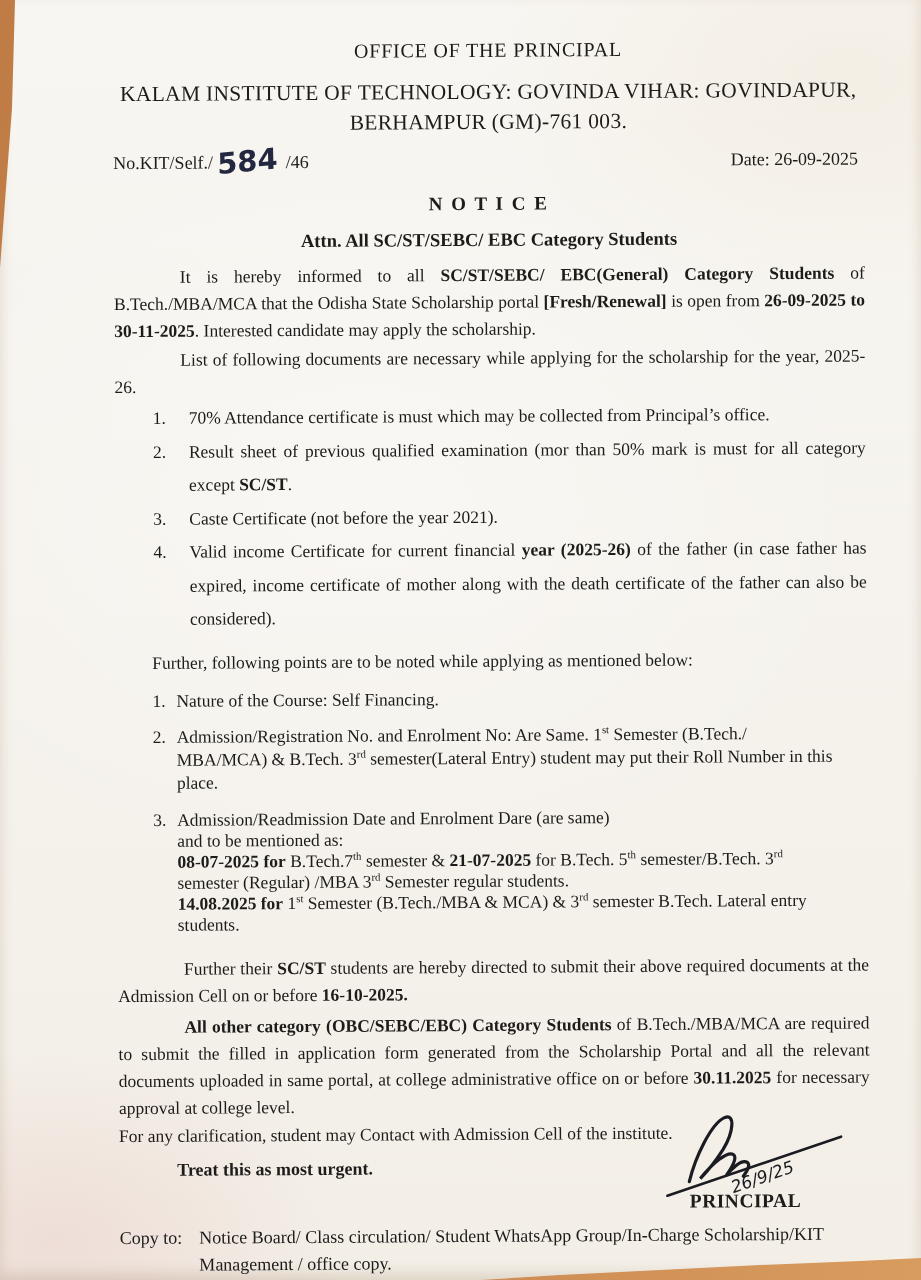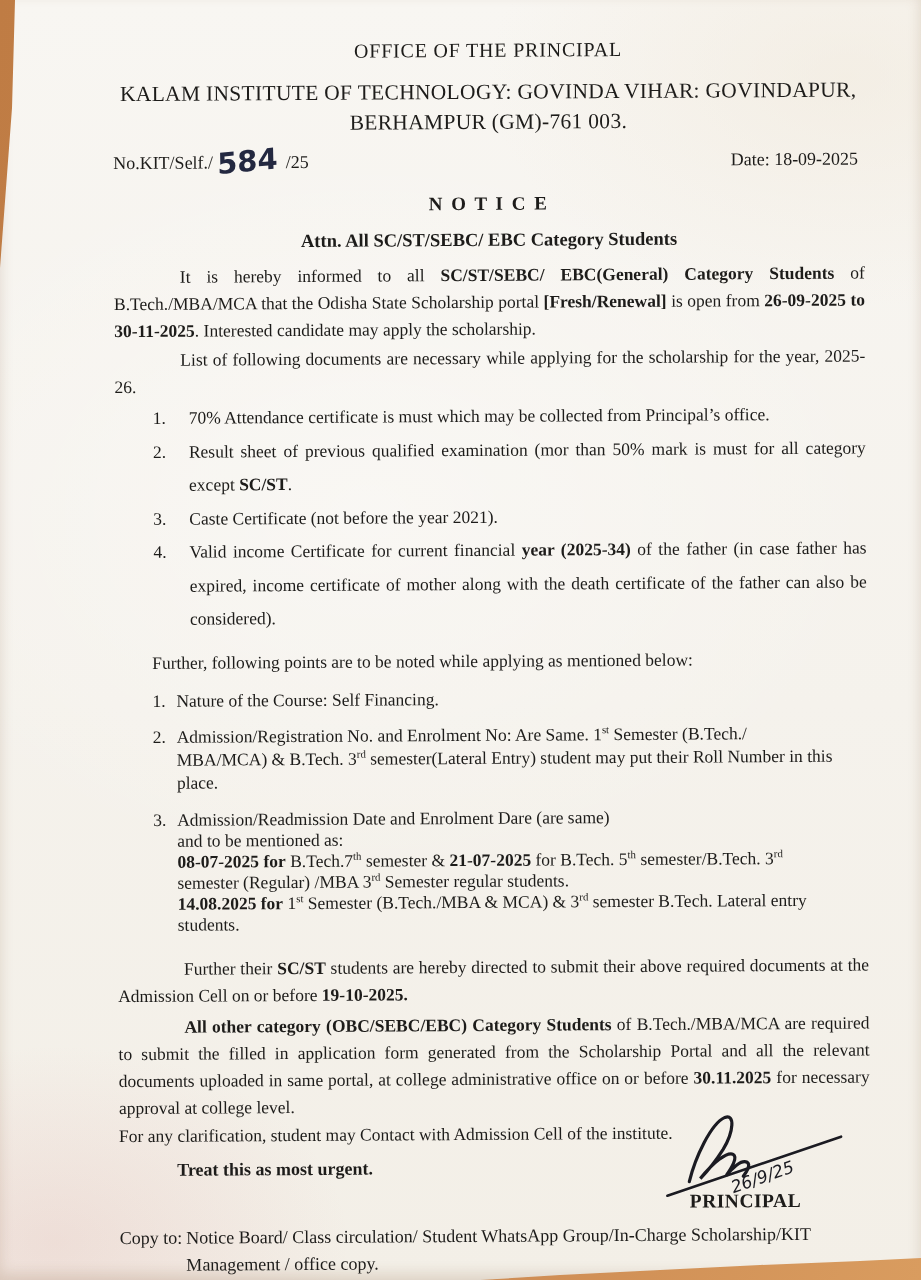--- a/index.html
+++ b/index.html
@@ -60,42 +60,42 @@
   .points .li.tight{line-height:21px;margin-top:15px;}
   .scst{margin-top:20px;}
   .other{margin-top:4px;}
   .clarif{margin-top:1px;}
   .bottomrow{display:flex;justify-content:space-between;align-items:flex-start;margin-top:7px;}
   .urgent{font-weight:bold;margin-left:58px;font-size:18px;line-height:27px;}
   .sigblock{width:230px;text-align:center;margin-top:-46px;margin-right:10px;}
   .sigblock svg{display:block;margin:0 auto;}
   .principal{font-weight:bold;font-size:19.5px;letter-spacing:0.5px;margin-top:-16px;}
   .copyto{display:flex;margin-top:7px;font-size:18px;line-height:27px;}
-  .copylabel{flex:none;margin-right:4px;}
+  .copylabel{flex:none;margin-right:17px;}
   .copytext{max-width:648px;}
 </style>
 </head>
 <body>
 
 <div class="paper"></div>
 
 <div class="content">
 
   <div class="office">OFFICE OF THE PRINCIPAL</div>
 
   <div class="institute">
     <div>KALAM INSTITUTE OF TECHNOLOGY: GOVINDA VIHAR: GOVINDAPUR,</div>
     <div>BERHAMPUR (GM)-761 003.</div>
   </div>
 
   <div class="refrow">
     <div>
-      <span>No.KIT/Self./</span><span class="hand">584</span><span>/25</span>
+      <span>No.KIT/Self./</span><span class="hand">584</span><span>/46</span>
     </div>
-    <div class="date">Date: 18-09-2025</div>
+    <div class="date">Date: 26-09-2025</div>
   </div>
 
   <div class="notice-title">N O T I C E</div>
 
   <div class="attn">Attn. All SC/ST/SEBC/ EBC Category Students</div>
 
   <p class="para indent intro"><span>It is hereby informed to all </span><span style="font-weight: bold;">SC/ST/SEBC/ EBC(General) Category Students</span><span> of B.Tech./MBA/MCA that the Odisha State Scholarship portal </span><span style="font-weight: bold;">[Fresh/Renewal]</span><span> is open from </span><span style="font-weight: bold;">26-09-2025 to 30-11-2025</span><span>. Interested candidate may apply the scholarship.</span></p>
 
   <p class="para indent listintro">List of following documents are  necessary while applying for the scholarship for the year, 2025-26.</p>
 
@@ -107,42 +107,42 @@
     <div class="li">
       <span class="num">2.</span>
       <div class="litext"><span>Result sheet of previous qualified examination (mor than 50% mark is must for all category except </span><span style="font-weight: bold;">SC/ST</span><span>.</span></div>
     </div>
     <div class="li">
       <span class="num">3.</span>
       <div class="litext"><span>Caste Certificate (not before the year 2021).</span></div>
     </div>
     <div class="li">
       <span class="num">4.</span>
-      <div class="litext"><span>Valid income Certificate for current financial </span><span style="font-weight: bold;">year (2025-34)</span><span> of the father (in case father has expired, income certificate of mother along with the death certificate of the father can also be considered).</span></div>
+      <div class="litext"><span>Valid income Certificate for current financial </span><span style="font-weight: bold;">year (2025-26)</span><span> of the father (in case father has expired, income certificate of mother along with the death certificate of the father can also be considered).</span></div>
     </div>
   </div>
 
   <p class="further">Further, following points are to be noted while applying as mentioned below:</p>
 
   <div class="points">
     <div class="li">
       <span class="num">1.</span>
       <div class="litext"><span>Nature of the Course: Self Financing.</span></div>
     </div>
     <div class="li">
       <span class="num">2.</span>
       <div class="litext"><span>Admission/Registration No. and Enrolment No: Are Same. 1</span><sup>st</sup><span> Semester (B.Tech./ MBA/MCA) &amp; B.Tech. 3</span><sup>rd</sup><span> semester(Lateral Entry) student may put their Roll Number in this place.</span></div>
     </div>
     <div class="li tight">
       <span class="num">3.</span>
       <div class="litext"><span>Admission/Readmission Date and Enrolment Dare (are same)</span><br><span>and to be mentioned as:</span><br><span style="font-weight: bold;">08-07-2025 for</span><span> B.Tech.7</span><sup>th</sup><span> semester &amp; </span><span style="font-weight: bold;">21-07-2025</span><span> for B.Tech. 5</span><sup>th</sup><span> semester/B.Tech. 3</span><sup>rd</sup><span> semester (Regular) /MBA 3</span><sup>rd</sup><span> Semester regular students.</span><br><span style="font-weight: bold;">14.08.2025 for</span><span> 1</span><sup>st</sup><span> Semester (B.Tech./MBA &amp; MCA) &amp; 3</span><sup>rd</sup><span> semester B.Tech. Lateral entry students.</span></div>
     </div>
   </div>
 
-  <p class="para indent scst"><span>Further their </span><span style="font-weight: bold;">SC/ST</span><span> students are hereby directed to submit their above required documents at the Admission Cell on or before </span><span style="font-weight: bold;">19-10-2025.</span></p>
+  <p class="para indent scst"><span>Further their </span><span style="font-weight: bold;">SC/ST</span><span> students are hereby directed to submit their above required documents at the Admission Cell on or before </span><span style="font-weight: bold;">16-10-2025.</span></p>
 
   <p class="para indent other"><span style="font-weight: bold;">All other category (OBC/SEBC/EBC) Category Students</span><span> of B.Tech./MBA/MCA   are required to submit the filled in application form generated from the Scholarship Portal and all the relevant documents uploaded in same portal, at college administrative office on or before </span><span style="font-weight: bold;">30.11.2025</span><span> for necessary approval at college level.</span></p>
 
   <p class="para clarif">For any clarification, student may Contact with Admission Cell of the institute.</p>
 
   <div class="bottomrow">
     <div class="urgent">Treat this as most urgent.</div>
     <div class="sigblock">
       <svg width="216" height="96" viewBox="0 0 216 96">
         <path d="M52,74 C58,50 74,16 88,10 C98,6 97,24 86,42 C77,56 68,66 63,71 C76,55 90,44 96,47 C101,50 94,61 89,68 C96,60 104,52 110,55 C114,58 109,65 106,69" fill="none" stroke="#1b1b22" stroke-width="3.2" stroke-linecap="round"></path>

